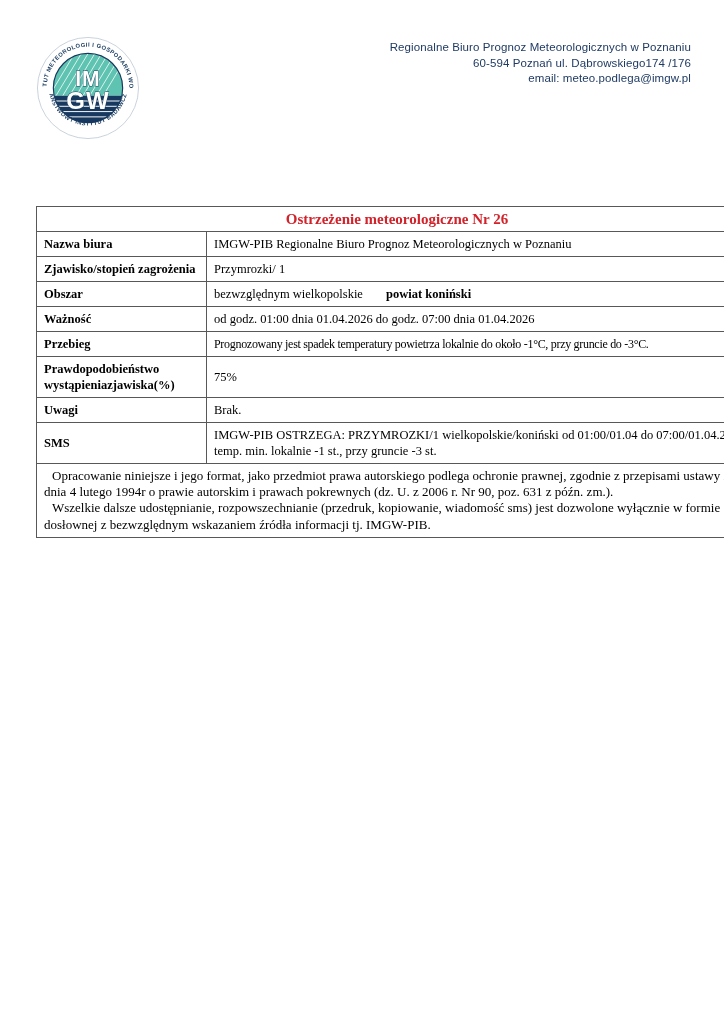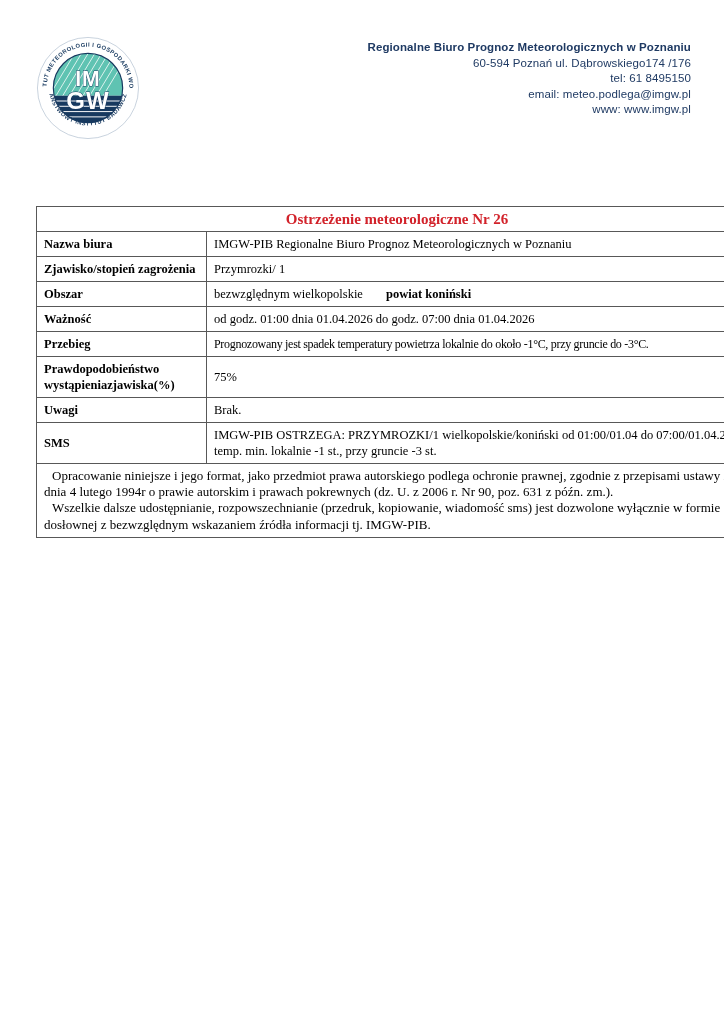--- a/index.html
+++ b/index.html
@@ -18,21 +18,21 @@
   }
   .header-block{
     position:absolute;top:40px;right:33px;
     text-align:right;
     color:#1f3a63;
     font-family:"Liberation Sans", sans-serif;
     font-size:11.5px;
     line-height:15.6px;
     letter-spacing:0.1px;
   }
-  .header-block .bold{font-weight:bold;}
+  .header-block .bold{font-weight:normal;}
 
   
   .warn-table-wrap{
     position:absolute;left:36px;top:206px;width:722px;
   }
   table.warn{
     width:100%;
     border-collapse:collapse;
     table-layout:fixed;
     font-family:"Liberation Serif", serif;
@@ -111,23 +111,21 @@
       <textPath href="#arcTop" startOffset="50%" text-anchor="middle">INSTYTUT METEOROLOGII I GOSPODARKI WODNEJ</textPath>
     </text>
     <text font-family="Liberation Sans, sans-serif" font-size="6" font-weight="bold" fill="#17395f" letter-spacing="0.5">
       <textPath href="#arcBot" startOffset="50%" text-anchor="middle">✶ PAŃSTWOWY INSTYTUT BADAWCZY ✶</textPath>
     </text>
   </svg>
 
   <div class="header-block">
     <div class="bold">Regionalne Biuro Prognoz Meteorologicznych w Poznaniu</div>
     <div>60-594 Poznań ul. Dąbrowskiego174 /176</div>
-    <div>tel: 61 8495150</div>
     <div>email: meteo.podlega@imgw.pl</div>
-    <div>www: www.imgw.pl</div>
   </div>
 
   <div class="warn-table-wrap">
     <table class="warn">
       <colgroup>
           <col style="width:170px">
           <col>
         </colgroup>
       <tbody>
         <tr>

